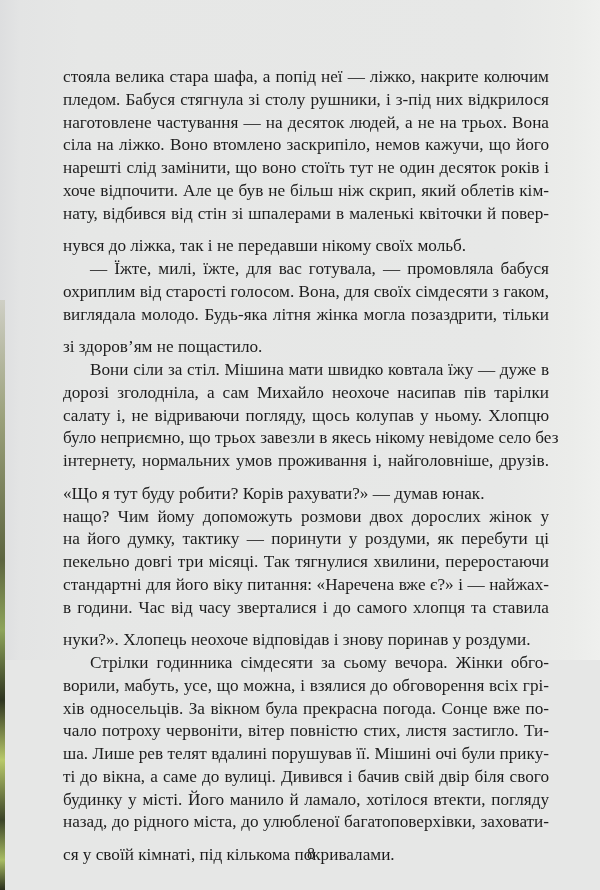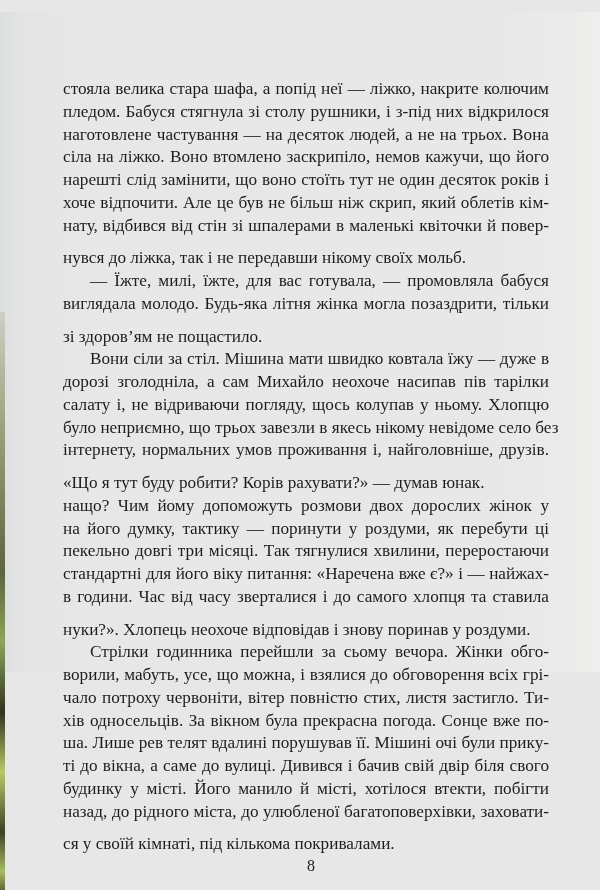--- a/index.html
+++ b/index.html
@@ -9,21 +9,21 @@
   body {
     width: 600px;
     height: 890px;
     overflow: hidden;
     position: relative;
     background: #e6e7e6;
     font-family: "DejaVu Serif", "Liberation Serif", serif;
   }
   .page {
     position: absolute;
-    left: 0; top: 12px;
+    left: 0; top: 0;
     width: 600px; height: 660px;
     background: linear-gradient(to right, #dddedf 0px, #e3e4e4 20px, #e6e7e6 80px, #e7e8e7 500px, #ebecea 570px, #eff0ee 600px);
   }
   .cover-edge {
     position: absolute;
     left: 0;
     top: 300px;
     width: 5px;
     height: 590px;
     background: linear-gradient(to bottom, #cfcfc5 0px, #9aa07a 120px, #5d6540 260px, #8ea45a 330px, #2f3520 400px, #b8c96a 460px, #3c4428 520px, #a8bc63 560px, #2a2f1c 590px);
@@ -81,20 +81,21 @@
       <span class="line">наготовлене частування — на десяток людей, а не на трьох. Вона</span>
       <span class="line">сіла на ліжко. Воно втомлено заскрипіло, немов кажучи, що його</span>
       <span class="line">нарешті слід замінити, що воно стоїть тут не один десяток років і</span>
       <span class="line">хоче відпочити. Але це був не більш ніж скрип, який облетів кім-</span>
       <span class="line">нату, відбився від стін зі шпалерами в маленькі квіточки й повер-</span>
       <span class="line last">нувся до ліжка, так і не передавши нікому своїх мольб.</span>
     </div>
 
     <div class="para indent">
       <span class="line">— Їжте, милі, їжте, для вас готувала, — промовляла бабуся</span>
+      <span class="line" style="text-indent:0">охриплим від старості голосом. Вона, для своїх сімдесяти з гаком,</span>
       <span class="line" style="text-indent:0">виглядала молодо. Будь-яка літня жінка могла позаздрити, тільки</span>
       <span class="line last" style="text-indent:0">зі здоров’ям не пощастило.</span>
     </div>
 
     <div class="para indent">
       <span class="line">Вони сіли за стіл. Мішина мати швидко ковтала їжу — дуже в</span>
       <span class="line" style="text-indent:0">дорозі зголодніла, а сам Михайло неохоче насипав пів тарілки</span>
       <span class="line" style="text-indent:0">салату і, не відриваючи погляду, щось колупав у ньому. Хлопцю</span>
       <span class="line" style="text-indent:0">було неприємно, що трьох завезли в якесь нікому невідоме село без</span>
       <span class="line" style="text-indent:0">інтернету, нормальних умов проживання і, найголовніше, друзів.</span>
@@ -104,26 +105,26 @@
     <div class="para indent">
       <span class="line" style="text-indent:0">нащо? Чим йому допоможуть розмови двох дорослих жінок у</span>
       <span class="line" style="text-indent:0">на його думку, тактику — поринути у роздуми, як перебути ці</span>
       <span class="line" style="text-indent:0">пекельно довгі три місяці. Так тягнулися хвилини, переростаючи</span>
       <span class="line" style="text-indent:0">стандартні для його віку питання: «Наречена вже є?» і — найжах-</span>
       <span class="line" style="text-indent:0">в години. Час від часу зверталися і до самого хлопця та ставила</span>
       <span class="line last" style="text-indent:0">нуки?». Хлопець неохоче відповідав і знову поринав у роздуми.</span>
     </div>
 
     <div class="para indent">
-      <span class="line">Стрілки годинника перейшли за сьому вечора. Жінки обго-</span>
+      <span class="line">Стрілки годинника сімдесяти за сьому вечора. Жінки обго-</span>
       <span class="line" style="text-indent:0">ворили, мабуть, усе, що можна, і взялися до обговорення всіх грі-</span>
+      <span class="line" style="text-indent:0">хів односельців. За вікном була прекрасна погода. Сонце вже по-</span>
       <span class="line" style="text-indent:0">чало потроху червоніти, вітер повністю стих, листя застигло. Ти-</span>
-      <span class="line" style="text-indent:0">хів односельців. За вікном була прекрасна погода. Сонце вже по-</span>
       <span class="line" style="text-indent:0">ша. Лише рев телят вдалині порушував її. Мішині очі були прику-</span>
       <span class="line" style="text-indent:0">ті до вікна, а саме до вулиці. Дивився і бачив свій двір біля свого</span>
-      <span class="line" style="text-indent:0">будинку у місті. Його манило й місті, хотілося втекти, побігти</span>
+      <span class="line" style="text-indent:0">будинку у місті. Його манило й ламало, хотілося втекти, погляду</span>
       <span class="line" style="text-indent:0">назад, до рідного міста, до улюбленої багатоповерхівки, заховати-</span>
       <span class="line last" style="text-indent:0">ся у своїй кімнаті, під кількома покривалами.</span>
     </div>
   </div>
 
   <div class="page-number">8</div>
 </div>
 
 </body></html>

